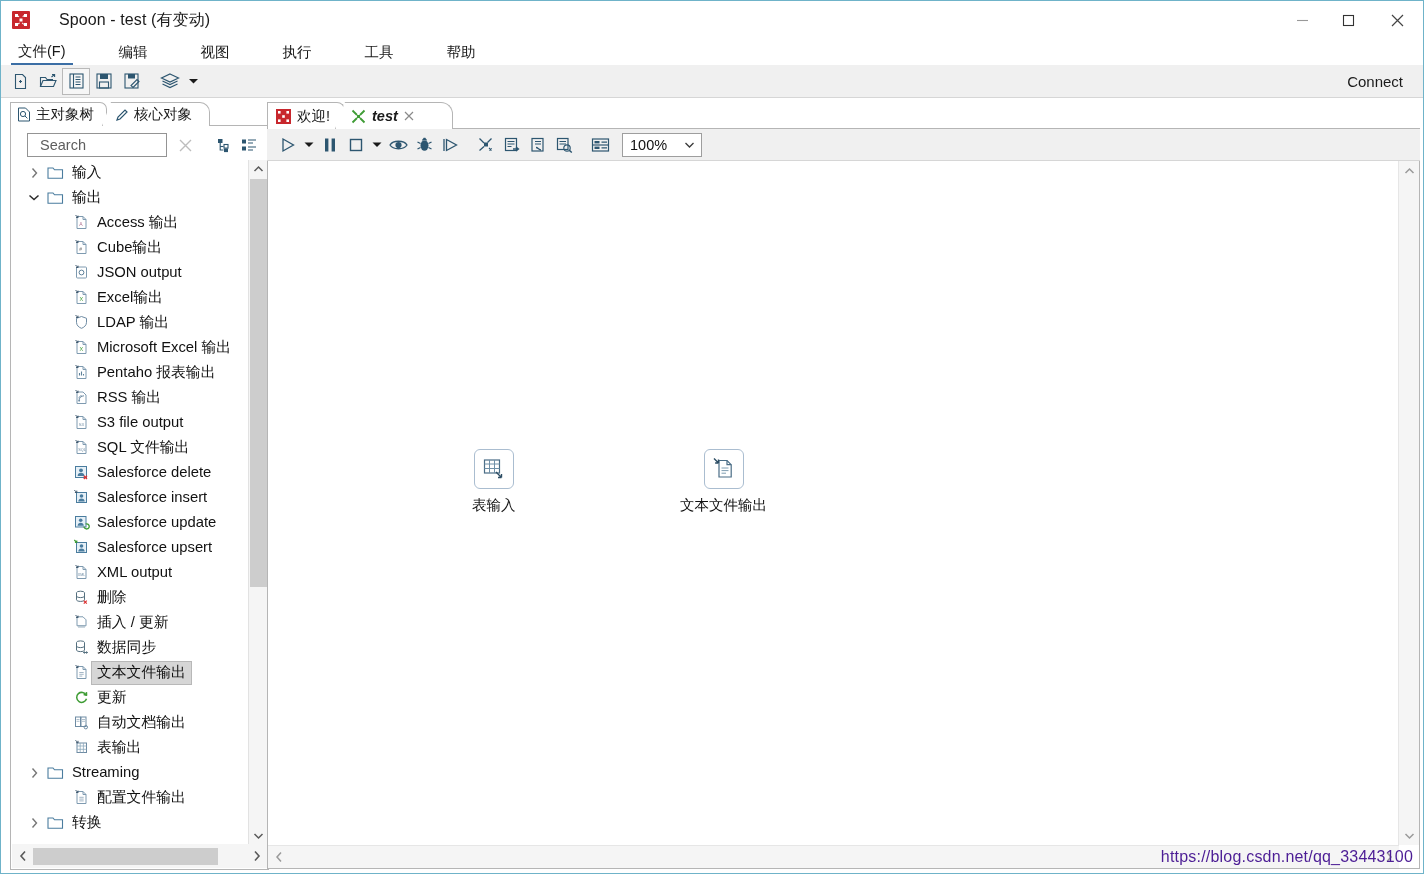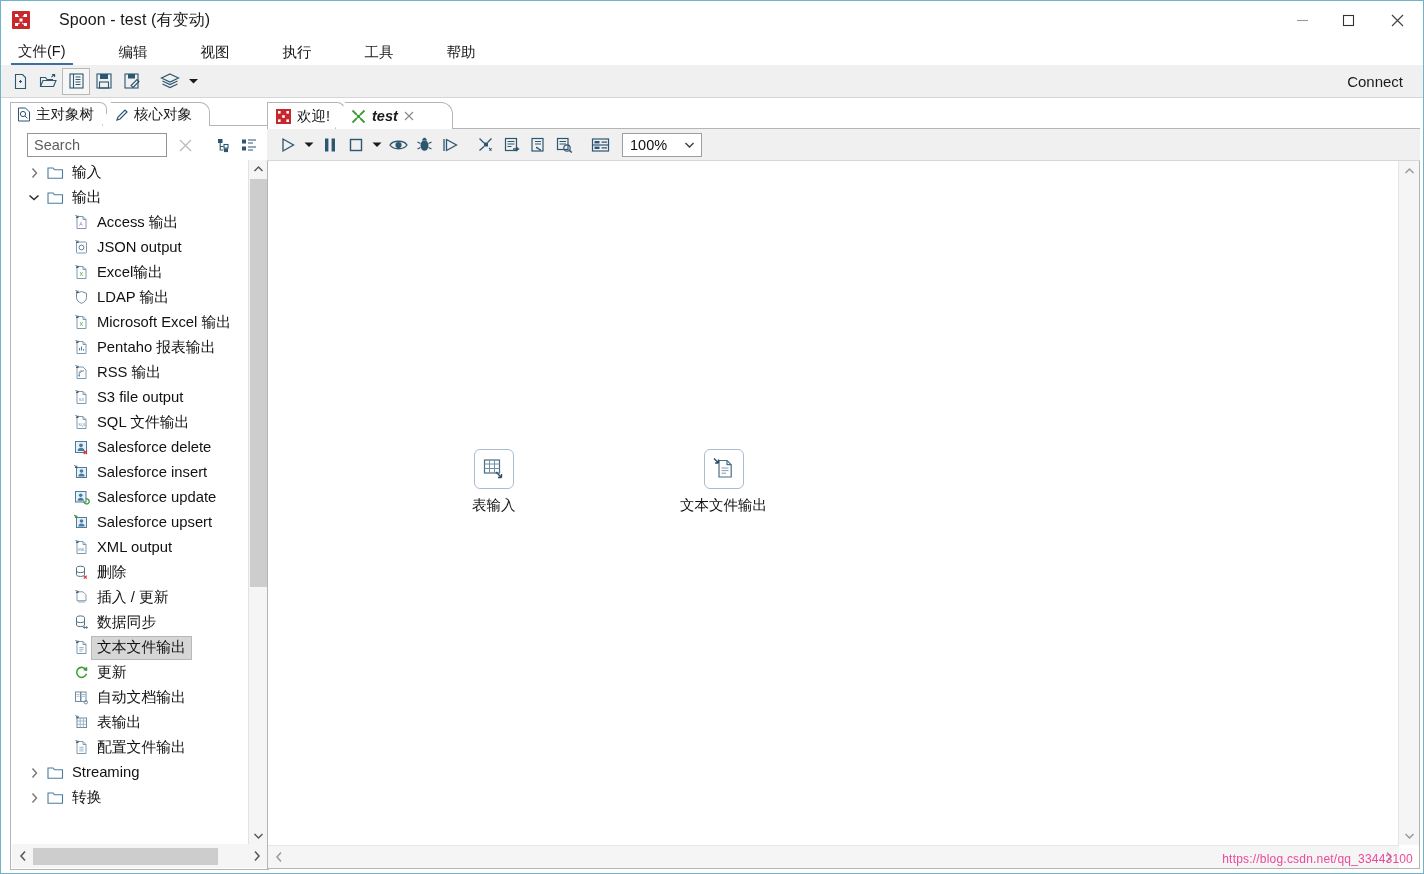--- a/index.html
+++ b/index.html
@@ -122,21 +122,21 @@
   .searchrow {
     position: absolute; left: 0; top: 4px;
     width: 257px; height: 30px;
     display: flex; align-items: center;
   }
   .searchbox {
     margin-left: 16px;
     width: 140px; height: 24px;
     border: 1px solid #949494; background: #ffffff;
     display: flex; align-items: center;
-    padding-left: 6px;
+    padding-left: 12px;
     font-size: 14.5px; color: #5e5e5e;
   }
   .clear-x {
     width: 24px; height: 24px; margin-left: 6px;
     display: flex; align-items: center; justify-content: center;
     color: #b0b0b0;
   }
   .tree-tool {
     width: 24px; height: 24px;
     display: flex; align-items: center; justify-content: center;
@@ -311,21 +311,21 @@
   }
   .canvas-hscroll .arrow {
     width: 21px; height: 23px;
     display: flex; align-items: center; justify-content: center;
     color: #8d8d8d;
   }
   .canvas-hscroll .arrow.right { margin-left: auto; }
 
   .watermark {
     position: absolute; right: 6px; bottom: 2px;
-    font-size: 12px; color: #ec4899;
+    font-size: 16px; color: #4c1d95;
     letter-spacing: 0.2px; white-space: nowrap;
     pointer-events: none;
     margin-top: 16px;
   }
 </style>
 </head>
 <body>
 
 <div id="app">
 
@@ -510,20 +510,31 @@
                   <path d="M10 2.5 v3 h3" fill="none" stroke="#7e9ab0" stroke-width="1"></path>
                   <text x="6.3" y="11.5" font-size="5" fill="#b07090" font-family="sans-serif">A</text>
                   <path d="M2.5 1 L5 3.5 M5 3.5 L5 1.6 M5 3.5 L3.1 3.5" stroke="#40596e" stroke-width="1" fill="none"></path>
                 </svg>
               </span>
               <span class="lbl">Access 输出</span>
             </div>
             <div class="trow leaf">
               <span class="ico">
                 <svg width="17" height="17" viewBox="0 0 17 17">
+                  <path d="M4 2.5 h6 l3 3 v9 h-9 z" fill="#ffffff" stroke="#7e9ab0" stroke-width="1"></path>
+                  <path d="M10 2.5 v3 h3" fill="none" stroke="#7e9ab0" stroke-width="1"></path>
+                  <text x="6.2" y="11.5" font-size="5" fill="#7f7f7f" font-family="sans-serif">#</text>
+                  <path d="M2.5 1 L5 3.5 M5 3.5 L5 1.6 M5 3.5 L3.1 3.5" stroke="#40596e" stroke-width="1" fill="none"></path>
+                </svg>
+              </span>
+              <span class="lbl">Cube输出</span>
+            </div>
+            <div class="trow leaf">
+              <span class="ico">
+                <svg width="17" height="17" viewBox="0 0 17 17">
                   <rect x="3.5" y="3" width="10" height="11" rx="1" fill="#ffffff" stroke="#7e9ab0"></rect>
                   <circle cx="8.5" cy="8.5" r="2.4" fill="none" stroke="#5d8099"></circle>
                   <path d="M2.5 1 L5 3.5 M5 3.5 L5 1.6 M5 3.5 L3.1 3.5" stroke="#40596e" fill="none"></path>
                 </svg>
               </span>
               <span class="lbl">JSON output</span>
             </div>
             <div class="trow leaf">
               <span class="ico">
                 <svg width="17" height="17" viewBox="0 0 17 17">
@@ -722,43 +733,43 @@
             <div class="trow leaf">
               <span class="ico">
                 <svg width="17" height="17" viewBox="0 0 17 17">
                   <rect x="4" y="4" width="9.5" height="9.5" fill="#ffffff" stroke="#6e8ba3"></rect>
                   <path d="M4 7 h9.5 M4 10.3 h9.5 M7.2 4 v9.5 M10.4 4 v9.5" stroke="#8da9bc" stroke-width="0.8"></path>
                   <path d="M2.5 1.2 L5 3.7 M5 3.7 L5 1.8 M5 3.7 L3.1 3.7" stroke="#40596e" fill="none"></path>
                 </svg>
               </span>
               <span class="lbl">表输出</span>
             </div>
+            <div class="trow folder">
+              <span class="twisty">
+                <svg width="9" height="12" viewBox="0 0 9 12" fill="none" stroke="#767676" stroke-width="1.4">
+                  <path d="M2.5 1.5 L6.5 6 L2.5 10.5"></path>
+                </svg>
+              </span>
+              <span class="ico">
+                <svg width="17" height="15" viewBox="0 0 17 15" fill="none" stroke="#4a7c9e" stroke-width="1.1">
+                  <path d="M1 3 h5 l1.5 1.8 h8 v8.5 h-14.5 z"></path>
+                </svg>
+              </span>
+              <span class="lbl">Streaming</span>
+            </div>
             <div class="trow leaf">
               <span class="ico">
                 <svg width="17" height="17" viewBox="0 0 17 17">
                   <path d="M4 2.5 h6 l3 3 v9 h-9 z" fill="#ffffff" stroke="#7e9ab0" stroke-width="1"></path>
                   <path d="M10 2.5 v3 h3" fill="none" stroke="#7e9ab0" stroke-width="1"></path>
                   <path d="M6.3 8.3 h4.4 M6.3 10.1 h4.4 M6.3 11.9 h4.4" stroke="#9aafbf" stroke-width="0.9"></path>
                   <path d="M2.5 1 L5 3.5 M5 3.5 L5 1.6 M5 3.5 L3.1 3.5" stroke="#40596e" stroke-width="1" fill="none"></path>
                 </svg>
               </span>
               <span class="lbl">配置文件输出</span>
-            </div>
-            <div class="trow folder">
-              <span class="twisty">
-                <svg width="9" height="12" viewBox="0 0 9 12" fill="none" stroke="#767676" stroke-width="1.4">
-                  <path d="M2.5 1.5 L6.5 6 L2.5 10.5"></path>
-                </svg>
-              </span>
-              <span class="ico">
-                <svg width="17" height="15" viewBox="0 0 17 15" fill="none" stroke="#4a7c9e" stroke-width="1.1">
-                  <path d="M1 3 h5 l1.5 1.8 h8 v8.5 h-14.5 z"></path>
-                </svg>
-              </span>
-              <span class="lbl">Streaming</span>
             </div>
             <div class="trow folder">
               <span class="twisty">
                 <svg width="9" height="12" viewBox="0 0 9 12" fill="none" stroke="#767676" stroke-width="1.4">
                   <path d="M2.5 1.5 L6.5 6 L2.5 10.5"></path>
                 </svg>
               </span>
               <span class="ico">
                 <svg width="17" height="15" viewBox="0 0 17 15" fill="none" stroke="#4a7c9e" stroke-width="1.1">
                   <path d="M1 3 h5 l1.5 1.8 h8 v8.5 h-14.5 z"></path>

